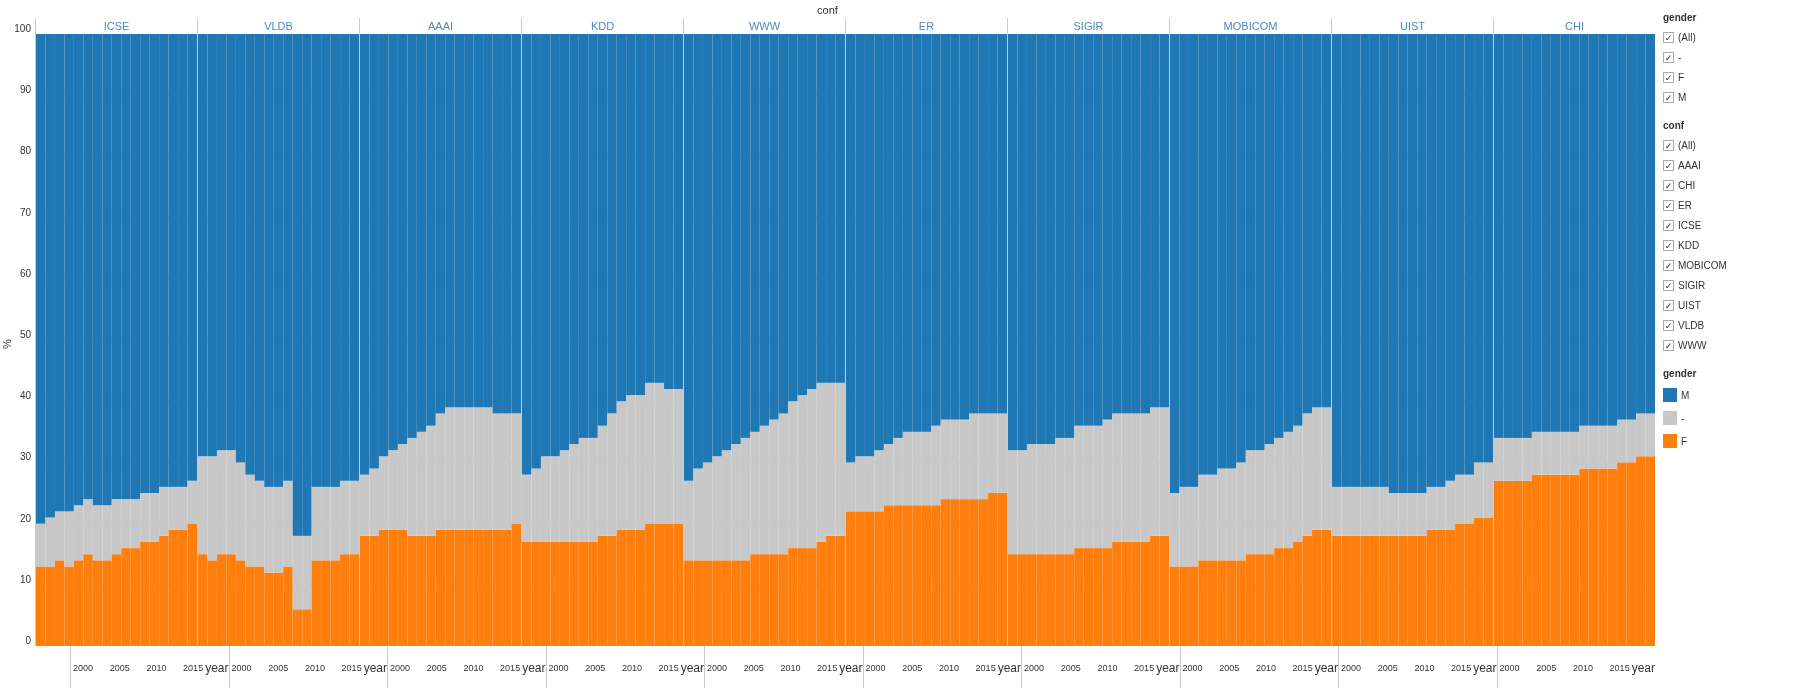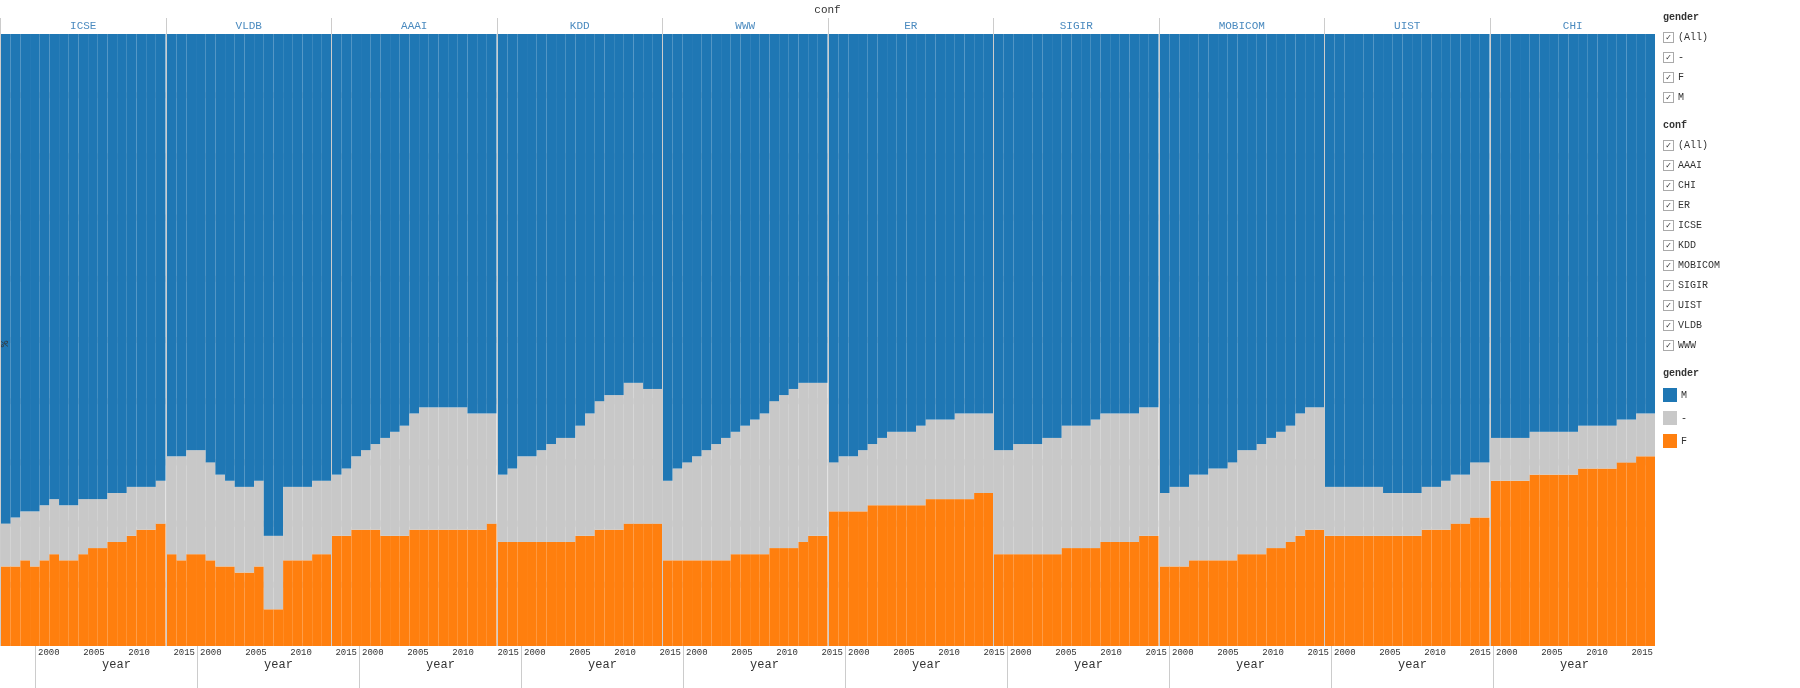--- a/index.html
+++ b/index.html
@@ -9,21 +9,20 @@
       font-size: 11px;
       width: 1800px;
       height: 688px;
       overflow: hidden;
     }
     .chart-container {
       display: flex;
       width: 1800px;
       height: 688px;
       position: relative;
-      font-family: Liberation Mono, monospace;
     }
     .main-area {
       flex: 1;
       display: flex;
       flex-direction: column;
     }
     .conf-title {
       text-align: center;
       font-size: 11px;
       color: #333;
@@ -73,21 +72,21 @@
       overflow: hidden;
     }
     .x-axis-area {
       display: flex;
       height: 42px;
       margin-left: 35px;
     }
     .x-axis-facet {
       flex: 1;
       display: flex;
-      flex-direction: column;
+      flex-direction: row;
       align-items: center;
       border-left: 1px solid transparent;
       font-size: 9px;
       color: #333;
       padding-top: 2px;
     }
     .x-ticks {
       display: flex;
       justify-content: space-between;
       width: 100%;
@@ -145,20 +144,33 @@
 </head>
 <body>
 
 <div class="chart-container">
   <div class="main-area">
 
     <div class="conf-title">conf</div>
 
     <div class="chart-area">
 
+      <div class="y-axis">
+        <span class="y-tick">100</span>
+        <span class="y-tick">90</span>
+        <span class="y-tick">80</span>
+        <span class="y-tick">70</span>
+        <span class="y-tick">60</span>
+        <span class="y-tick">50</span>
+        <span class="y-tick">40</span>
+        <span class="y-tick">30</span>
+        <span class="y-tick">20</span>
+        <span class="y-tick">10</span>
+        <span class="y-tick">0</span>
+      </div>
 
       <div style="display:flex;flex-direction:column;flex:1;">
 
         <div class="facets-row" id="facets-row">
 
         <div class="facet">
               <div class="facet-title">ICSE</div>
               <div class="facet-plot">
                 <svg class="facet-svg" preserveAspectRatio="none" viewBox="0 0 100 100">
                   <line x1="0" x2="100" y1="100" y2="100" class="gridline"></line>

